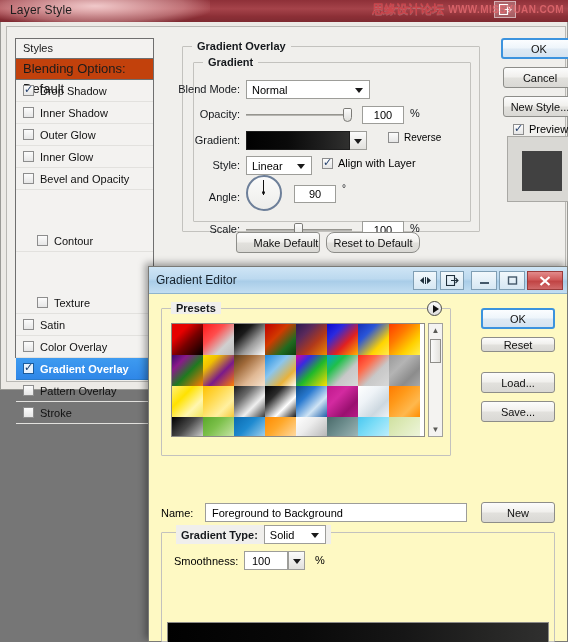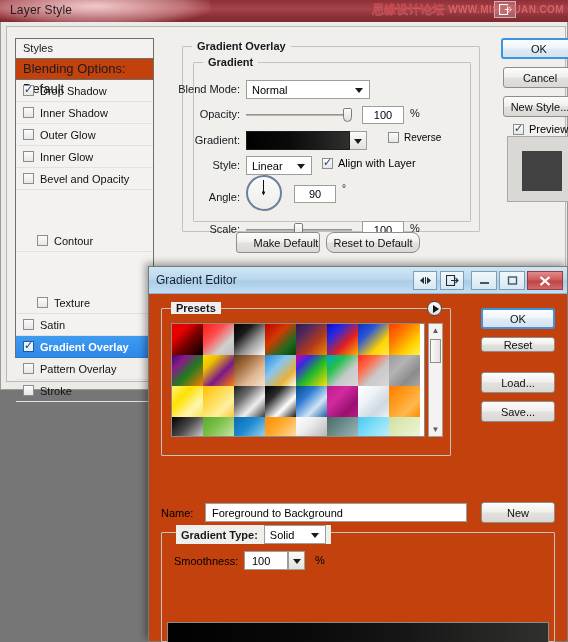--- a/index.html
+++ b/index.html
@@ -234,21 +234,21 @@
     display: flex; align-items: center; justify-content: center;
     font-size: 11px; color: #20303c;
   }
   .ge-ctl.close {
     border: 1px solid #9b3b3b;
     background: linear-gradient(to bottom,#e28b8b 0%,#d05a5a 45%,#c14444 55%,#d06a6a 100%);
     color: #fff; font-weight: bold;
   }
   .ge-body {
     position: absolute; left: 0; top: 27px; width: 418px; height: 347px;
-    background: #c2410c;
+    background: #fef9c3;
   }
 
   #grp-presets { left: 12px; top: 14px; width: 290px; height: 148px; }
   .presets-box {
     position: absolute; left: 9px; top: 14px; width: 254px; height: 114px;
     background: #fff; border: 1px solid #8c8b87;
     overflow: hidden;
   }
   .presets-grid {
     display: grid;
@@ -353,20 +353,24 @@
             <span class="cbox"></span>
             <span>Contour</span>
           </div>
           <div class="style-row indent">
             <span class="cbox"></span>
             <span>Texture</span>
           </div>
           <div class="style-row">
             <span class="cbox"></span>
             <span>Satin</span>
+          </div>
+          <div class="style-row">
+            <span class="cbox"></span>
+            <span>Color Overlay</span>
           </div>
           <div class="style-row selected">
             <span class="cbox checked"></span>
             <span>Gradient Overlay</span>
           </div>
           <div class="style-row">
             <span class="cbox"></span>
             <span>Pattern Overlay</span>
           </div>
           <div class="style-row">

